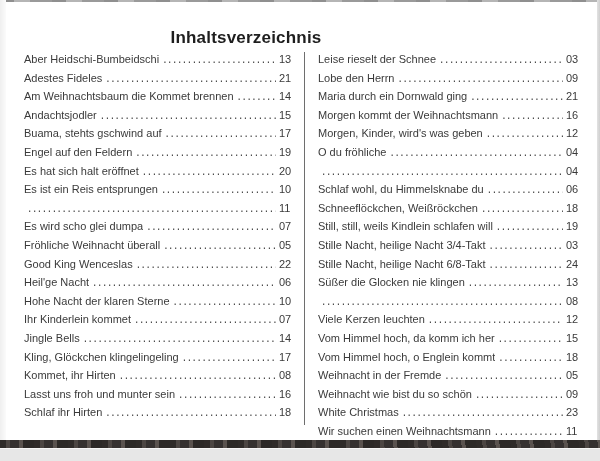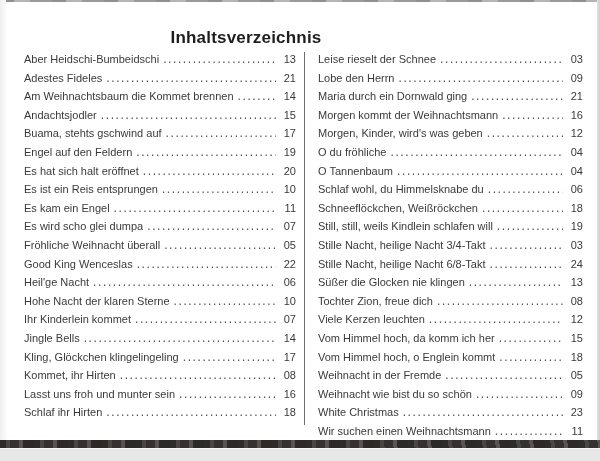--- a/index.html
+++ b/index.html
@@ -53,21 +53,21 @@
   .t { flex: 0 1 auto; overflow: hidden; }
   .leader {
     flex: 1 1 0; overflow: hidden; white-space: nowrap;
     margin: 0 3px 0 4px; min-width: 0;
     color: #4a4a4a;
   }
   .leader::after {
     content: "..........................................................................";
     letter-spacing: 1.6px; font-size: 12px;
   }
-  .p { flex: 0 0 auto; min-width: 17px; text-align: right; }
+  .p { flex: 0 0 auto; min-width: 17px; }
   .col-divider {
     position: absolute; left: 304px; top: 52px;
     width: 1px; height: 373px;
     background: #6e6e6e;
   }
 </style>
 </head>
 <body>
 
 <div class="scan-edge-top"></div>
@@ -111,21 +111,20 @@
       <span class="t">Es hat sich halt eröffnet</span>
       <span class="leader"></span>
       <span class="p">20</span>
     </div>
     <div class="row">
       <span class="t">Es ist ein Reis entsprungen</span>
       <span class="leader"></span>
       <span class="p">10</span>
     </div>
     <div class="row">
-      <span class="t">Es kam ein Engel</span>
       <span class="leader"></span>
       <span class="p">11</span>
     </div>
     <div class="row">
       <span class="t">Es wird scho glei dumpa</span>
       <span class="leader"></span>
       <span class="p">07</span>
     </div>
     <div class="row">
       <span class="t">Fröhliche Weihnacht überall</span>
@@ -206,21 +205,20 @@
       <span class="t">Morgen, Kinder, wird's was geben</span>
       <span class="leader"></span>
       <span class="p">12</span>
     </div>
     <div class="row">
       <span class="t">O du fröhliche</span>
       <span class="leader"></span>
       <span class="p">04</span>
     </div>
     <div class="row">
-      <span class="t">O Tannenbaum</span>
       <span class="leader"></span>
       <span class="p">04</span>
     </div>
     <div class="row">
       <span class="t">Schlaf wohl, du Himmelsknabe du</span>
       <span class="leader"></span>
       <span class="p">06</span>
     </div>
     <div class="row">
       <span class="t">Schneeflöckchen, Weißröckchen</span>
@@ -241,21 +239,20 @@
       <span class="t">Stille Nacht, heilige Nacht 6/8-Takt</span>
       <span class="leader"></span>
       <span class="p">24</span>
     </div>
     <div class="row">
       <span class="t">Süßer die Glocken nie klingen</span>
       <span class="leader"></span>
       <span class="p">13</span>
     </div>
     <div class="row">
-      <span class="t">Tochter Zion, freue dich</span>
       <span class="leader"></span>
       <span class="p">08</span>
     </div>
     <div class="row">
       <span class="t">Viele Kerzen leuchten</span>
       <span class="leader"></span>
       <span class="p">12</span>
     </div>
     <div class="row">
       <span class="t">Vom Himmel hoch, da komm ich her</span>

